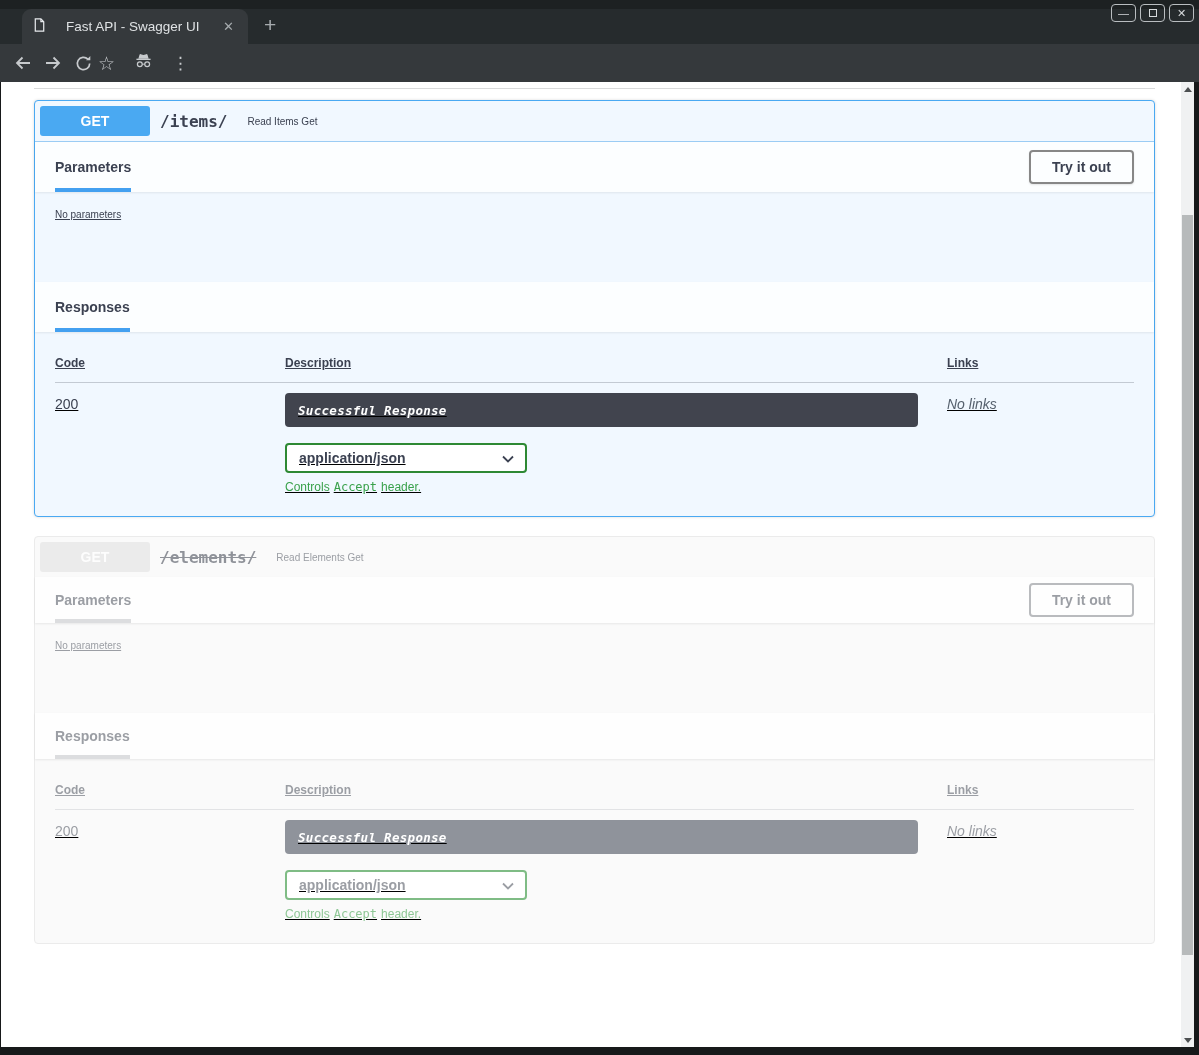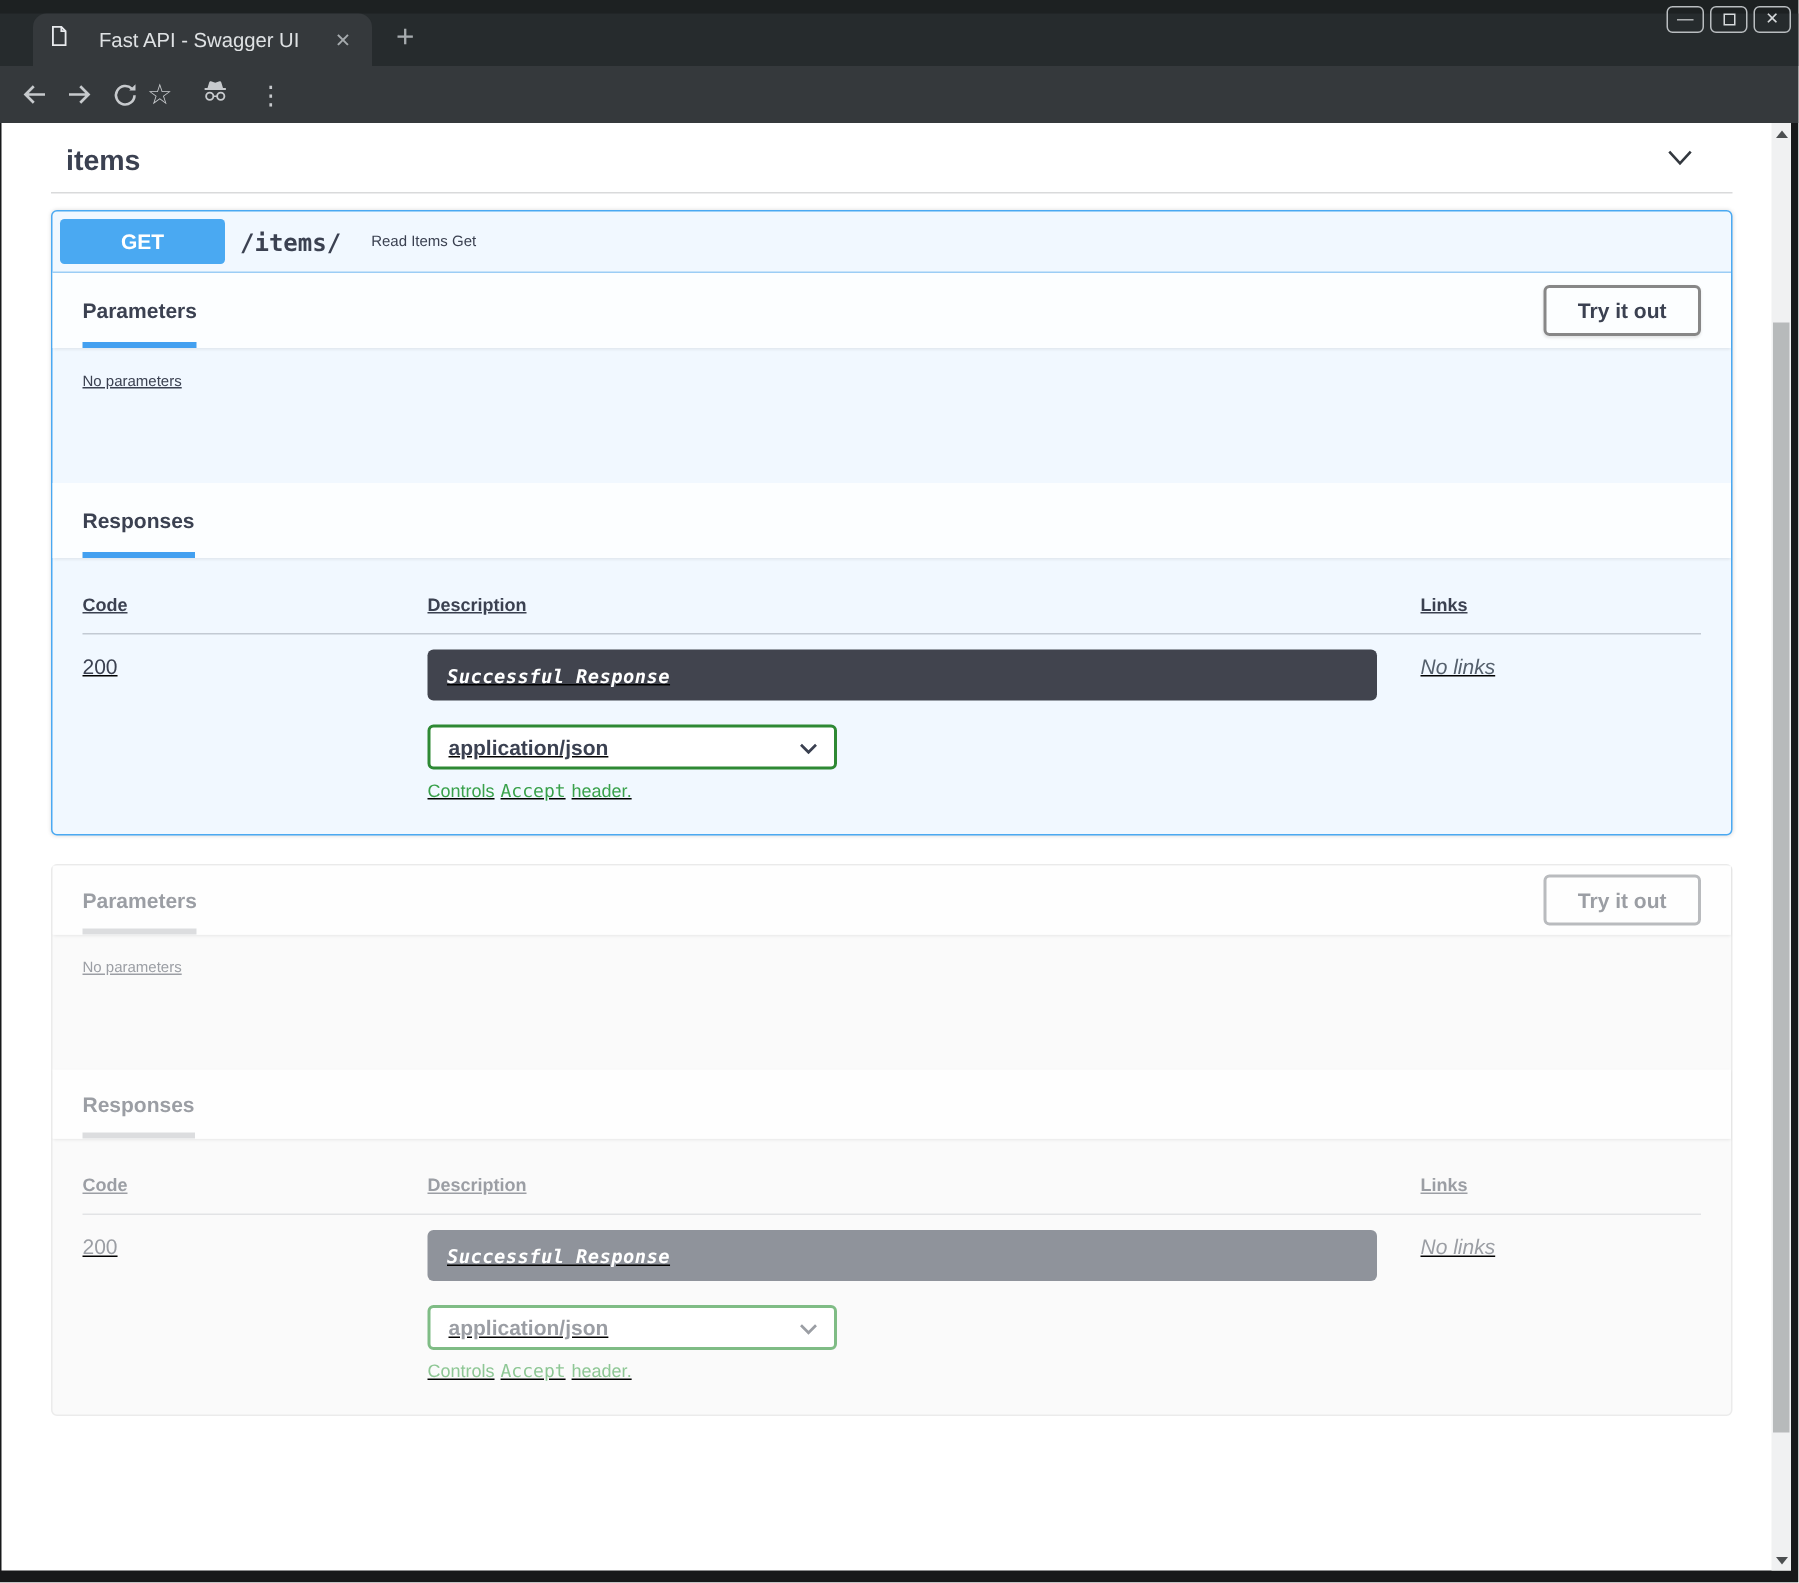--- a/index.html
+++ b/index.html
@@ -85,21 +85,21 @@
   .deprecated .thead { color:#9b9ea4; border-bottom-color:rgba(59,65,81,.12); }
   .trow { padding-top:10px; }
   .code-cell { font-size:14px; color:#3b4151; padding-top:3px; }
   .links-cell { font-size:14px; font-style:italic; color:#55606d; padding-top:3px; }
   .deprecated .code-cell, .deprecated .links-cell { color:#9b9ea4; }
   .resp-box { width:633px; height:34px; background:#41444e; border-radius:4px;
               display:flex; align-items:center; padding:0 13px; margin-bottom:16px; }
   .deprecated .resp-box { background:#8f939b; }
   .resp-box span { font-family:"DejaVu Sans Mono", monospace; font-style:italic; font-weight:600;
                    font-size:12.5px; color:#fff; letter-spacing:.3px; }
-  .media-select { width:273px; height:30px; background:#fff; border:2px solid #2e8934; border-radius:4px;
+  .media-select { width:242px; height:30px; background:#fff; border:2px solid #2e8934; border-radius:4px;
                   display:flex; align-items:center; justify-content:space-between; padding:0 11px 0 12px;
                   font-size:14px; font-weight:600; color:#3b4151; }
   .deprecated .media-select { border-color:#7fbc85; color:#9b9ea4; }
   .accept-note { margin-top:7px; font-size:12px; color:#39a14b; }
   .deprecated .accept-note { color:#8ec795; }
   .accept-note .mono { font-family:"DejaVu Sans Mono", monospace; margin:0 4px; }
 </style>
 </head>
 <body>
 
@@ -156,28 +156,20 @@
             <path d="M10.5 15.2h3v1.2h-3z" fill="#c7cacd"></path>
           </svg>
       </span>
       <span class="dots">⋮</span>
     </div>
   </div>
 
   <div class="content">
     <div class="page">
 
-      <div class="tag-header">
-        <span class="tag-title">items</span>
-        <span>
-          <svg width="22" height="18" viewBox="0 0 20 16">
-              <path d="M3.5 4.5l6.5 7 6.5-7" fill="none" stroke="#33383f" stroke-width="1.6"></path>
-            </svg>
-        </span>
-      </div>
       <div class="tag-divider"></div>
 
       <div class="opblock get">
         <div class="op-summary">
           <span class="method-badge">GET</span>
           <span class="op-path">/items/</span>
           <span class="op-desc">Read Items Get</span>
         </div>
         <div class="section-header">
           <span class="tab-item">Parameters</span>
@@ -210,20 +202,25 @@
                 </span>
               </div>
               <div class="accept-note"><span>Controls</span><span class="mono">Accept</span><span>header.</span></div>
             </div>
             <span class="links-cell">No links</span>
           </div>
         </div>
       </div>
 
       <div class="opblock deprecated">
+        <div class="op-summary">
+          <span class="method-badge">GET</span>
+          <span class="op-path">/elements/</span>
+          <span class="op-desc">Read Elements Get</span>
+        </div>
         <div class="section-header">
           <span class="tab-item">Parameters</span>
           <button class="try-btn">Try it out</button>
         </div>
         <div class="params-body">
           <span>No parameters</span>
         </div>
         <div class="section-header">
           <span class="tab-item" style="font-size:14px;">Responses</span>
         </div>

